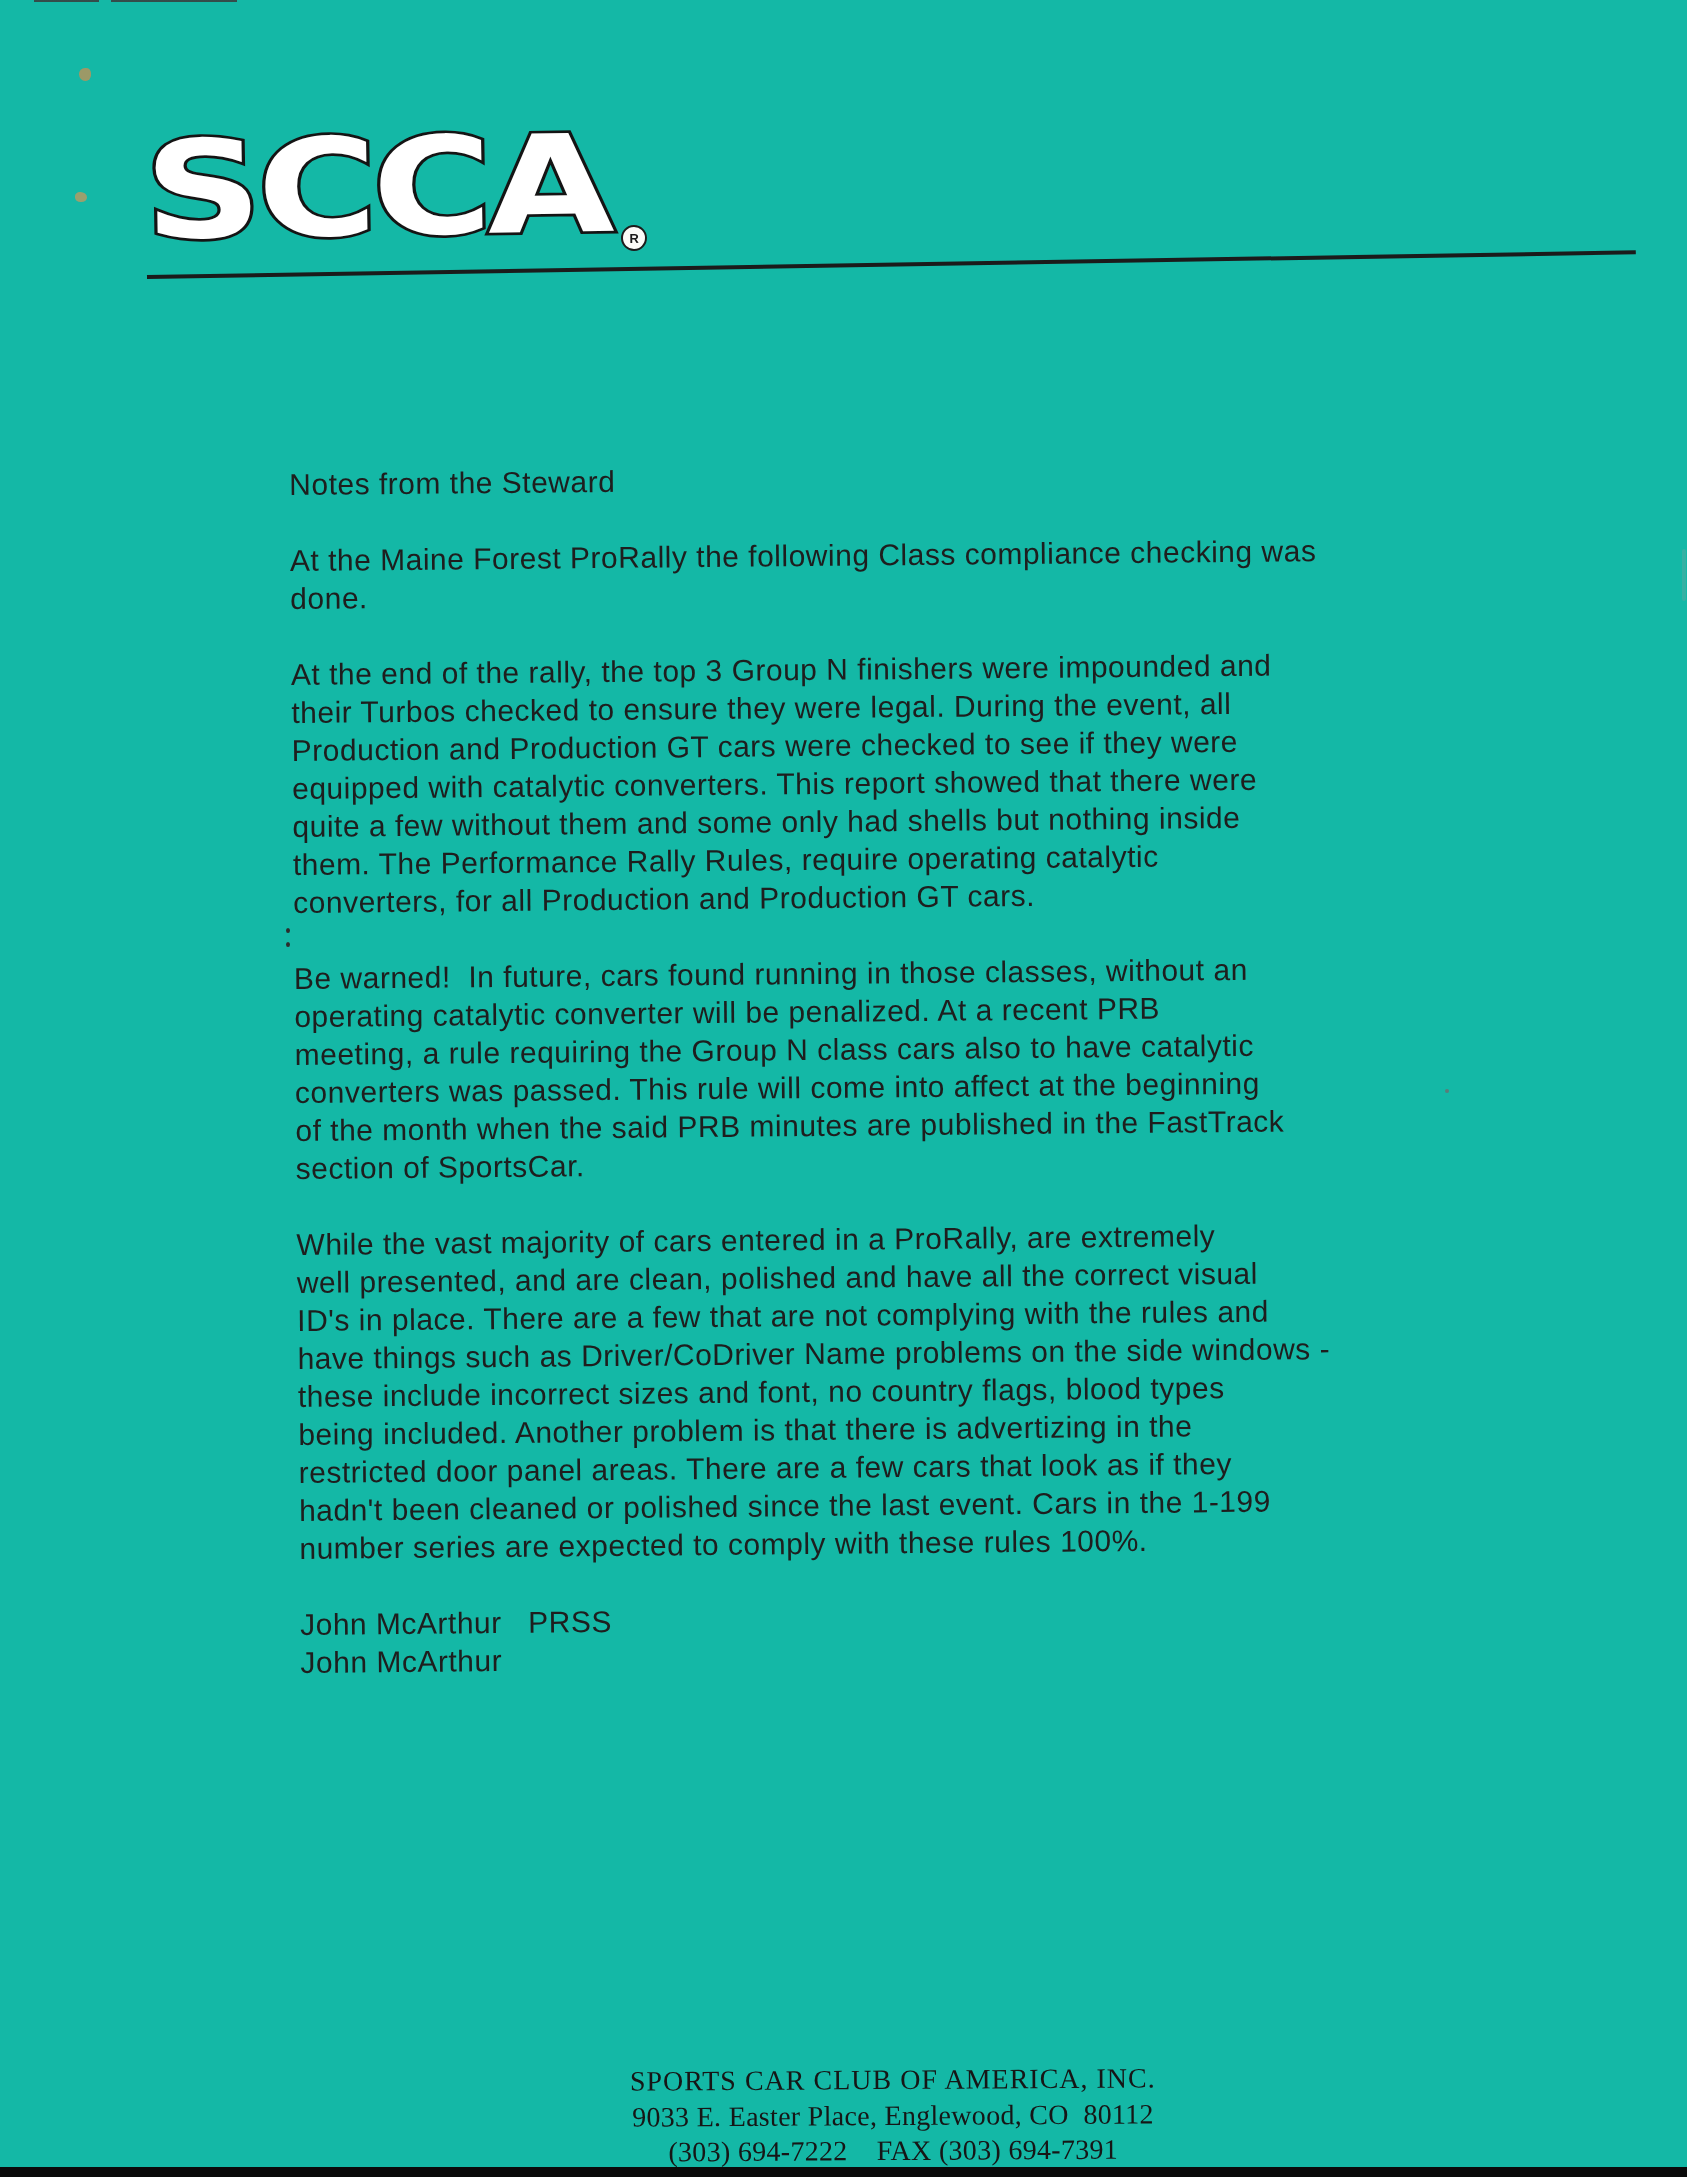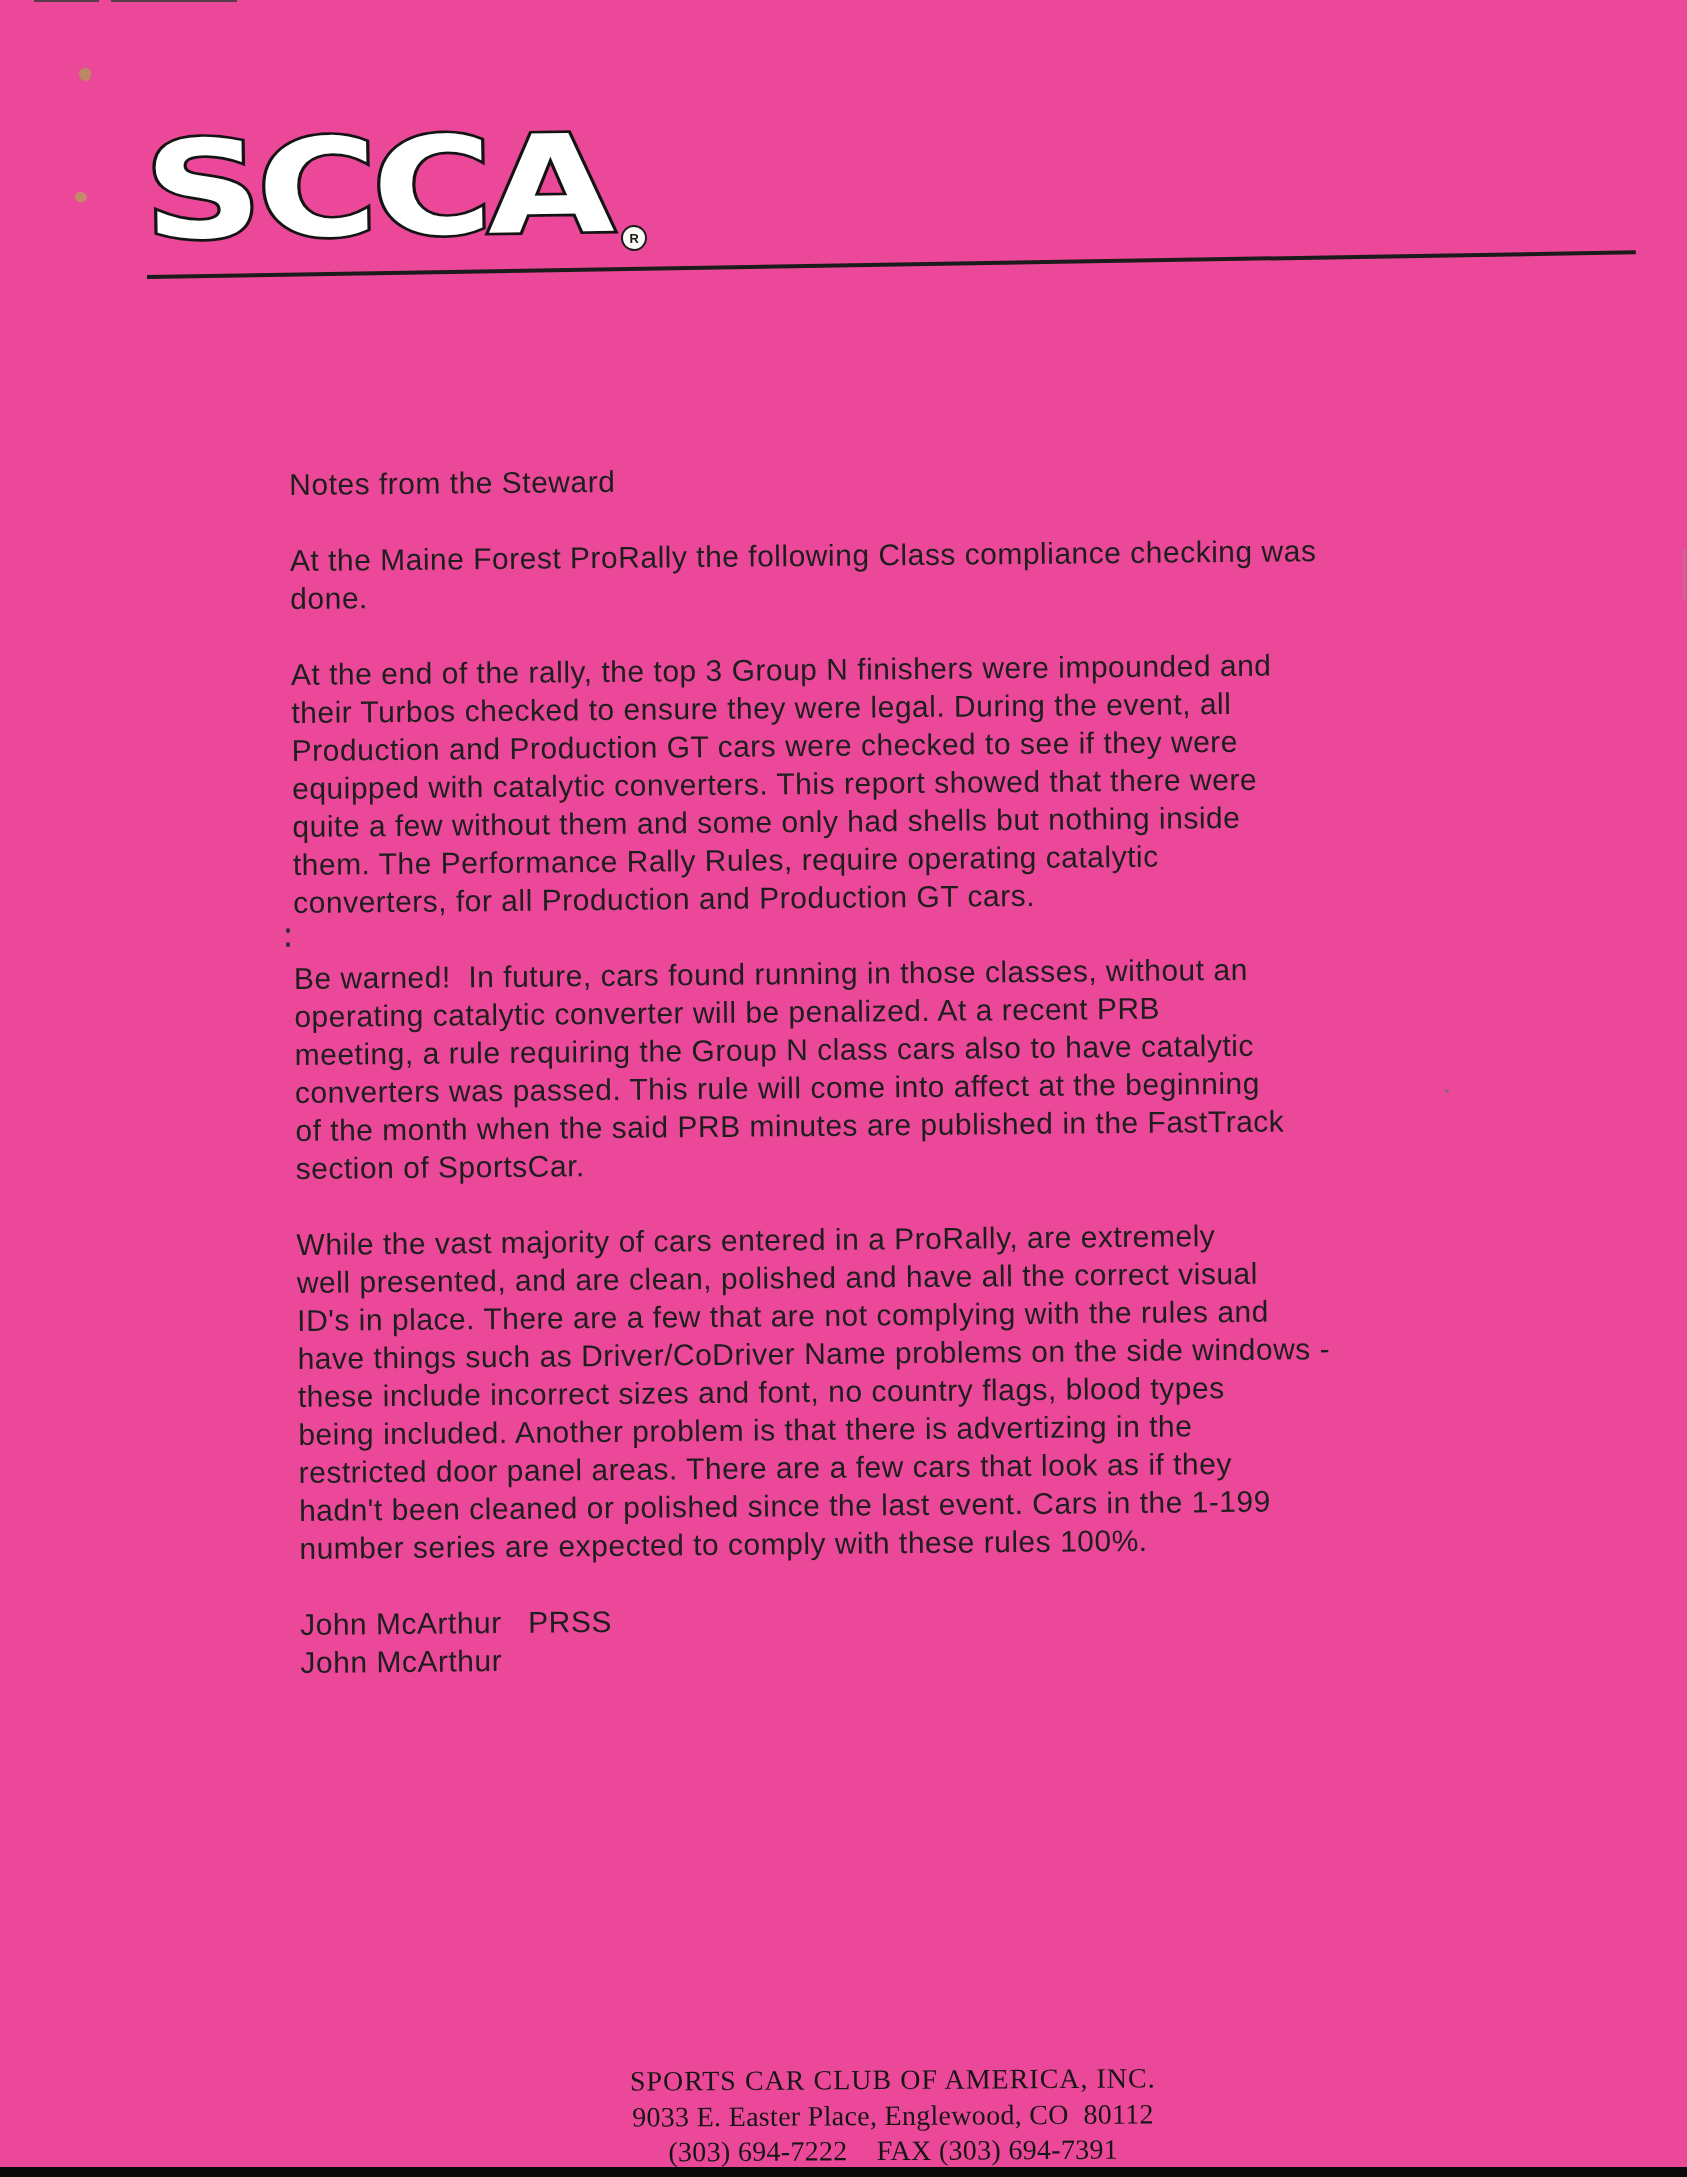--- a/index.html
+++ b/index.html
@@ -1,19 +1,19 @@
 <!DOCTYPE html>
 <html><head>
 <meta charset="utf-8">
 <style>
   html,body{margin:0;padding:0;background:#e8e8e8;}
   .page{
     position:relative;
     width:1688px;height:2177px;
-    background:#ec4899;
+    background:#14b8a6;
     overflow:hidden;
     font-family:"Liberation Sans","DejaVu Sans",sans-serif;
     color:#1e1e1e;
   }
   
   .logo-wrap{position:absolute;left:137px;top:119px;transform:rotate(-0.9deg);transform-origin:0 0;}
   .reg-mark{
     position:absolute;left:621px;top:225px;
     width:22px;height:22px;border:2px solid #1c1c1c;border-radius:50%;
     display:flex;align-items:center;justify-content:center;

